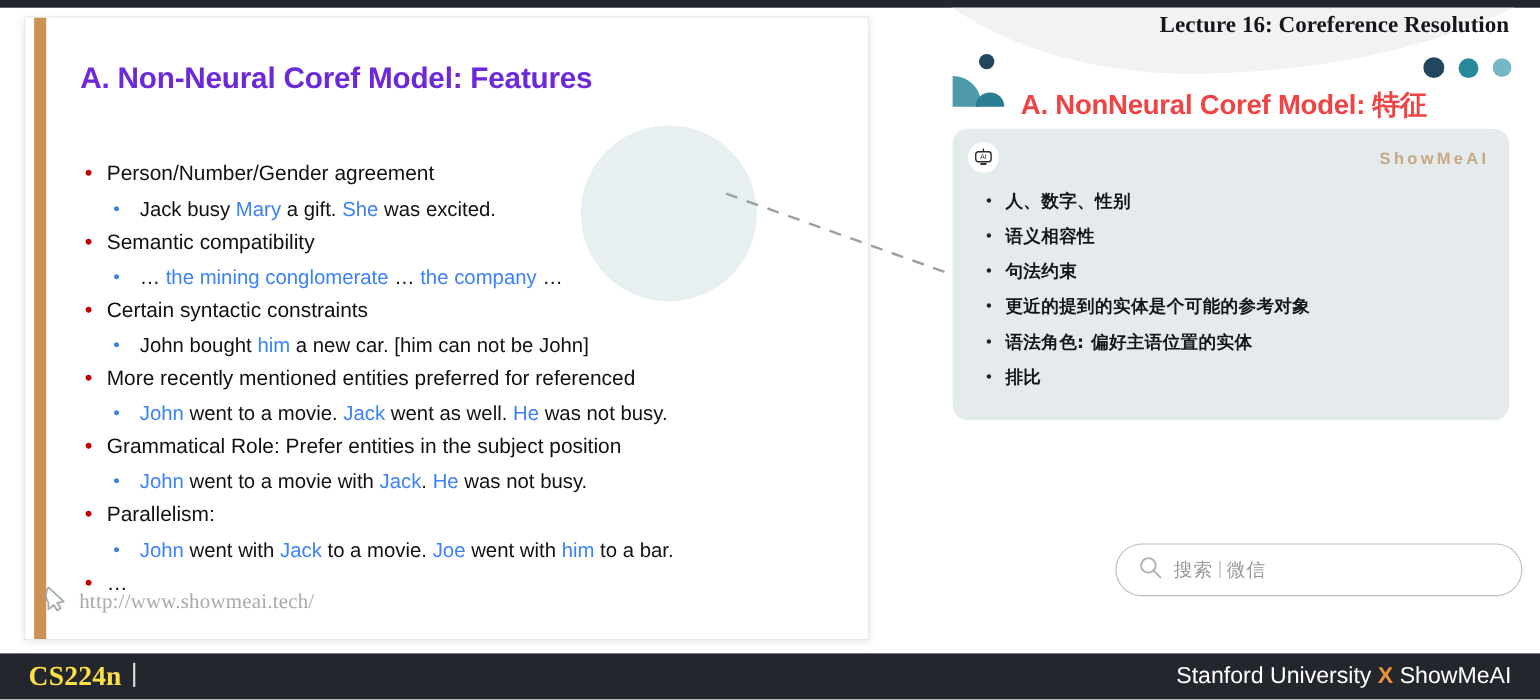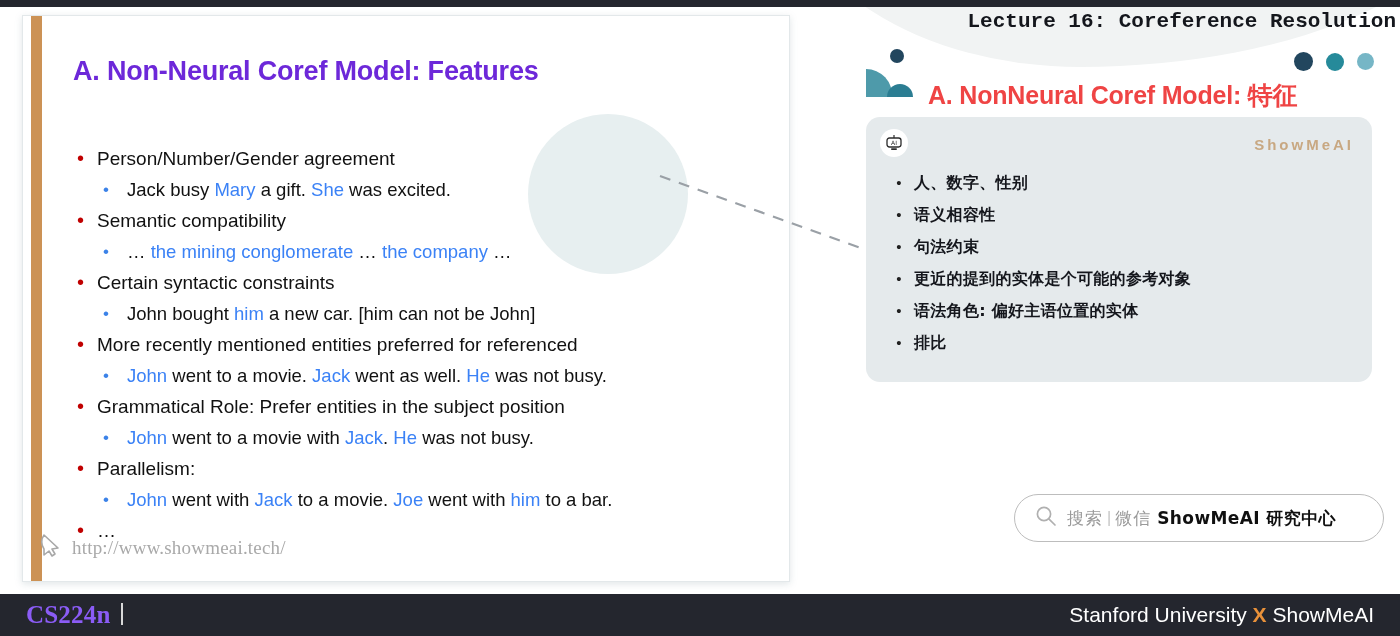--- a/index.html
+++ b/index.html
@@ -40,21 +40,21 @@
     left: 26px; top: 50%;
     transform: translateY(-50%);
     display: flex;
     align-items: baseline;
     white-space: nowrap;
   }
   .footer-course {
     font-family: "Liberation Serif", serif;
     font-weight: bold;
     font-size: 25px;
-    color: #8b5cf6;
+    color: #fde047;
     letter-spacing: 0.2px;
   }
   .footer-div {
     display: inline-block;
     width: 2px;
     height: 22px;
     background: #d8d8d8;
     margin: 0 10px;
     position: relative;
     top: 2px;
@@ -207,22 +207,22 @@
   }
   .swoosh {
     position: absolute;
     left: -10px; top: -130px;
     width: 700px; height: 190px;
     background: #f1f3f3;
     border-radius: 0 0 58% 42% / 0 0 100% 100%;
   }
   .lecture-title {
     position: absolute;
-    right: 4px; top: 3px;
-    font-family: Liberation Mono, monospace;
+    right: 28px; top: 3px;
+    font-family: Liberation Serif, serif;
     font-weight: bold;
     font-size: 21px;
     color: #14161c;
     white-space: nowrap;
   }
 
   
   .logo-mark {
     position: absolute;
     left: 68px; top: 40px;
@@ -491,21 +491,20 @@
     <div class="search-pill">
       <span class="mag">
         <svg width="22" height="22" viewBox="0 0 22 22">
           <circle cx="9" cy="9" r="6.6" fill="none" stroke="#b0b0b0" stroke-width="1.7"></circle>
           <line x1="13.8" y1="13.8" x2="20" y2="20" stroke="#b0b0b0" stroke-width="1.7" stroke-linecap="round"></line>
         </svg>
       </span>
       <span class="ph">搜索</span>
       <span class="sep">|</span>
       <span class="ph">微信</span>
-      <span class="brandcn">ShowMeAI 研究中心</span>
     </div>
   </div>
 
   <div class="footer-bar">
     <div class="footer-left">
       <span class="footer-course">CS224n</span>
       <span class="footer-div"></span>
     </div>
     <div class="footer-right">
       <span>Stanford University </span><span class="x-mark">X</span><span> ShowMeAI</span>

